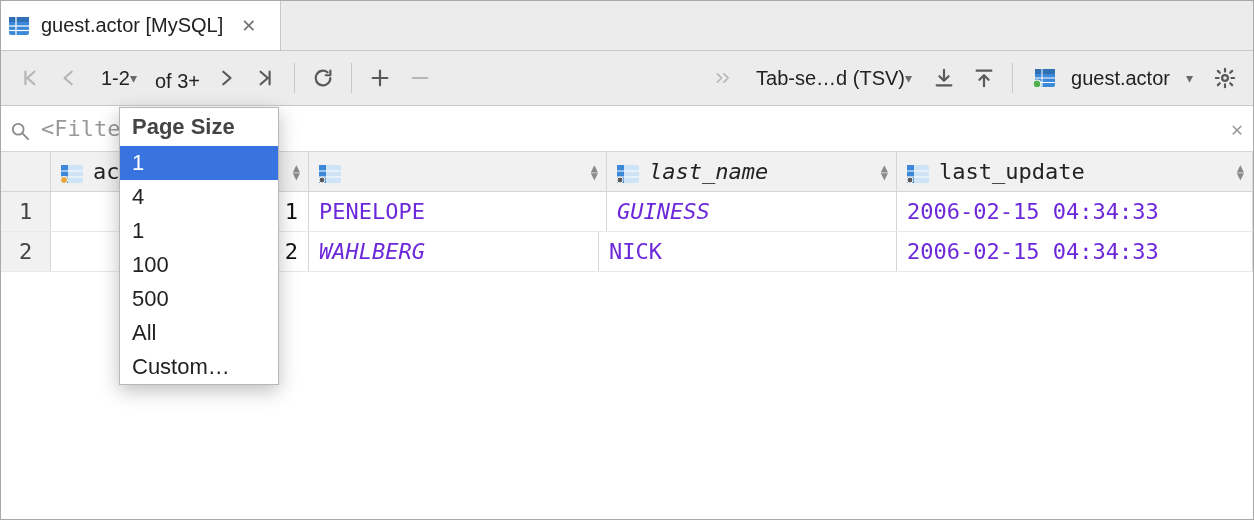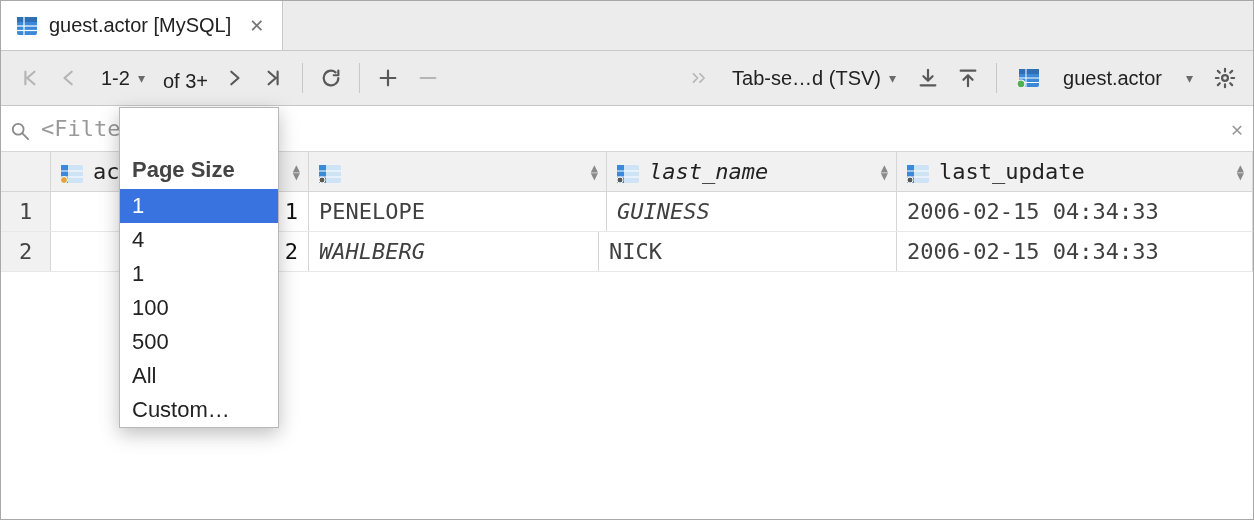--- a/index.html
+++ b/index.html
@@ -20,21 +20,21 @@
     background: #ececec;
     border-bottom: 1px solid #c8c8c8;
     display: flex;
     align-items: stretch;
   }
   .tab {
     background: #fff;
     border-right: 1px solid #c8c8c8;
     display: flex;
     align-items: center;
-    padding: 0 18px 0 16px;
+    padding: 0 18px 0 8px;
     gap: 12px;
     min-width: 280px;
     font-size: 20px;
     color: #222;
   }
   .tab .close {
     color: #777;
     font-size: 18px;
     margin-left: 6px;
   }
@@ -71,27 +71,26 @@
   .tool-sep {
     width: 1px;
     height: 30px;
     background: #c8c8c8;
     margin: 0 6px;
   }
   .tool-spacer { flex: 1; }
   .page-label {
     display: flex;
     align-items: center;
-    gap: 8px;
     padding: 0 10px;
     height: 40px;
     border-radius: 4px;
   }
   .db-name {
-    display:flex; align-items:center; gap:24px;
+    display:flex; align-items:center; gap:16px;
   }
 
   
   .filter-row {
     height: 46px;
     border-bottom: 1px solid #d6d6d6;
     display: flex;
     align-items: center;
     padding: 0 10px;
     font-size: 22px;
@@ -147,21 +146,21 @@
     right: 8px;
     top: 50%;
     transform: translateY(-50%);
     color: #8a8a8a;
     font-size: 12px;
     line-height: 8px;
   }
   .grid-row {
     border-bottom: 1px solid #e8e8e8;
   }
-  .grid-row .cell.data { color: #404040; }
+  .grid-row .cell.data { color: #6d28d9; }
   .grid-row .cell.num { justify-content:flex-end; color:#111; }
   .col-icon {
     width:22px; height:18px; display:inline-block; position:relative;
     flex-shrink:0;
   }
 
   
   .dropdown {
     position: absolute;
     left: 118px;
@@ -170,21 +169,20 @@
     background: #fff;
     border: 1px solid #b8b8b8;
     box-shadow: 0 6px 18px rgba(0,0,0,0.25);
     z-index: 100;
     font-size: 22px;
   }
   .dropdown .dd-header {
     padding: 6px 12px;
     font-weight: 700;
     color: #444;
-    margin-top: 43px;
   }
   .dropdown .dd-item {
     padding: 4px 12px;
     color: #222;
   }
   .dropdown .dd-item.selected {
     background: #3873e0;
     color: #fff;
   }
 

